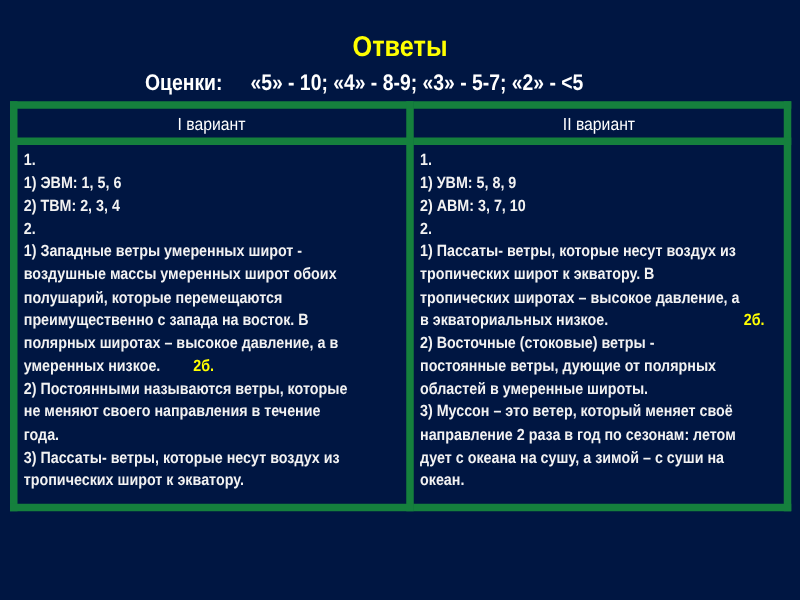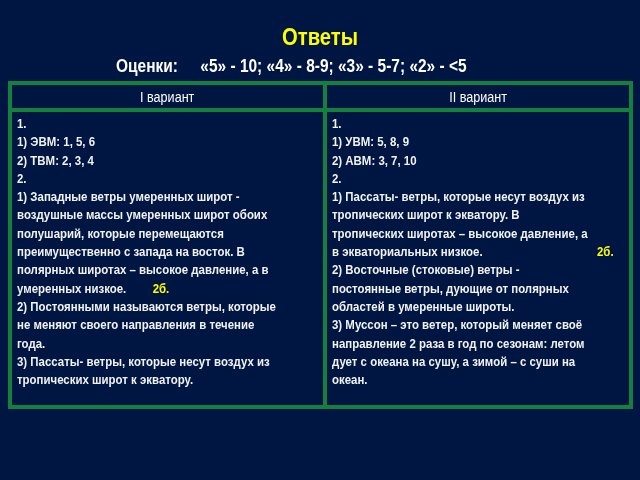--- a/index.html
+++ b/index.html
@@ -44,21 +44,21 @@
     table.answers {
       position: absolute;
       top: 81px;
       left: 8px;
       width: 625px;
       height: 328px;
       border-collapse: collapse;
       table-layout: fixed;
     }
     table.answers th, table.answers td {
-      border: 4px solid #15803d;
+      border: 6px solid #15803d;
     }
     table.answers th {
       height: 23px;
       font-weight: normal;
       font-size: 14px;
       text-align: center;
       color: #ffffff;
       padding: 0;
     }
     table.answers th span {

